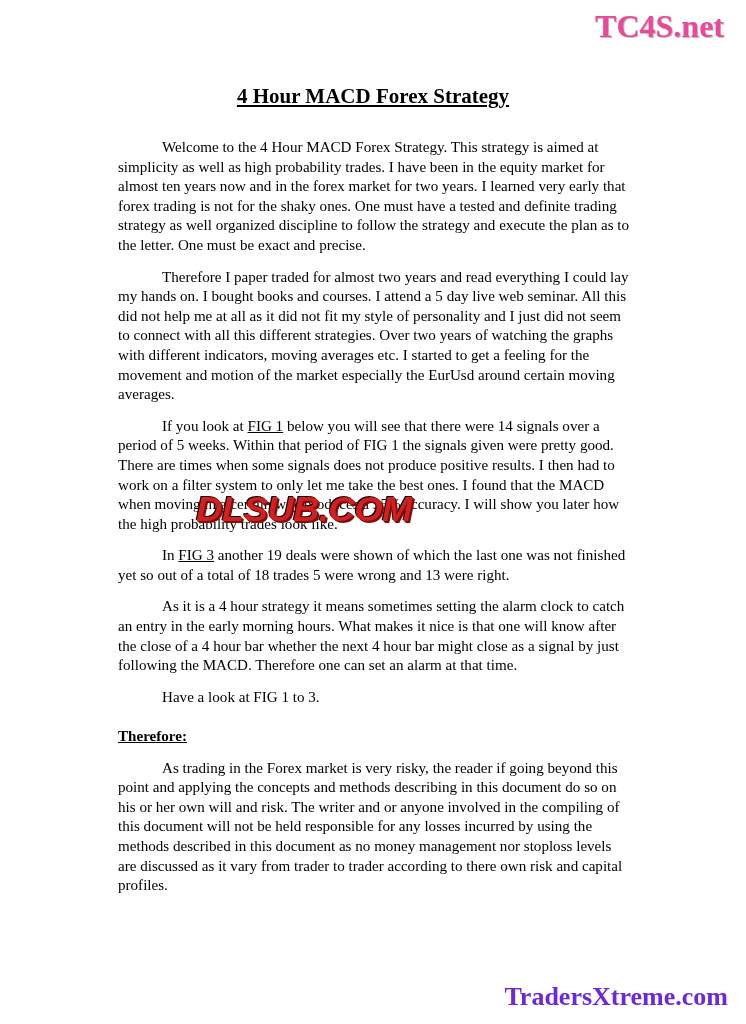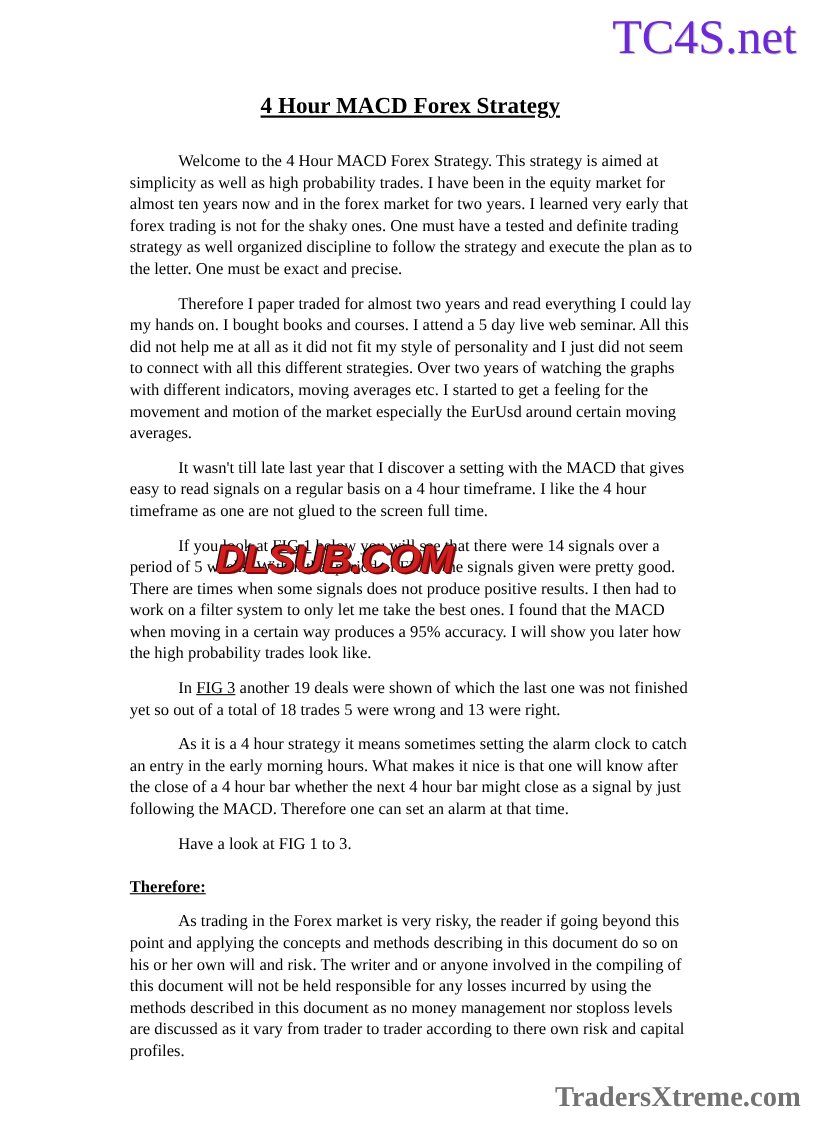--- a/index.html
+++ b/index.html
@@ -19,23 +19,23 @@
     position: relative;
     width: 746px;
     height: 1024px;
     box-sizing: border-box;
   }
   .watermark-top {
     position: absolute;
     top: 8px;
     right: 22px;
     font-family: "Liberation Serif", serif;
-    font-size: 44px;
-    font-weight: normal;
-    color: #6d28d9;
+    font-size: 32px;
+    font-weight: bold;
+    color: #ec4899;
     letter-spacing: 0px;
     text-shadow: 1px 1px 0 #bfbfbf;
   }
   .doc-title {
     position: absolute;
     top: 84px;
     left: 0;
     width: 746px;
     text-align: center;
     font-size: 21px;
@@ -85,40 +85,39 @@
     transform: scaleX(1.04);
     transform-origin: left center;
   }
   .watermark-bottom {
     position: absolute;
     bottom: 12px;
     right: 18px;
     font-family: "Liberation Serif", serif;
     font-size: 26px;
     font-weight: bold;
-    color: #737373;
+    color: #6d28d9;
     text-shadow:
       1px 1px 0 #6d0f0c,
       2px 2px 1 #6d0f0c,
       -1px -1px 0 #3a0605;
   }
 </style>
 </head>
 <body>
 
 <div class="page">
 
   <div class="watermark-top">TC4S.net</div>
 
   <div class="doc-title">4 Hour MACD Forex Strategy</div>
 
   <div class="body-text">
     <p>Welcome to the 4 Hour MACD Forex Strategy. This strategy is aimed at simplicity as well as high probability trades. I have been in the equity market for almost ten years now and in the forex market for two years. I learned very early that forex trading is not for the shaky ones. One must have a tested and definite trading strategy as well organized discipline to follow the strategy and execute the plan as to the letter. One must be exact and precise.</p>
     <p>Therefore I paper traded for almost two years and read everything I could lay my hands on. I bought books and courses. I attend a 5 day live web seminar. All this did not help me at all as it did not fit my style of personality and I just did not seem to connect with all this different strategies. Over two years of watching the graphs with different indicators, moving averages etc. I started to get a feeling for the movement and motion of the market especially the EurUsd around certain moving averages.</p>
-    <p>It wasn't till late last year that I discover a setting with the MACD that gives easy to read  signals on a regular basis on a 4 hour timeframe. I like the 4 hour timeframe as one are not glued to the screen full time.</p>
     <p>
       <span>If you look at </span><span class="bu">FIG 1</span><span> below you will see that there were 14 signals over a period of 5 weeks. Within that period of FIG 1 the signals given were pretty good. There are times when some signals does not produce positive results. I then had to work on a filter system to only let me take the best ones. I found that the MACD when moving in a certain way produces a 95% accuracy. I will show you later how the high probability trades look like.</span>
     </p>
     <p>
       <span>In </span><span class="bu">FIG 3</span><span> another 19 deals were shown of which the last one was not finished yet so out of a total of 18 trades 5 were wrong and 13 were right.</span>
     </p>
     <p>As it is a 4 hour strategy it means sometimes setting the alarm clock to catch an entry in the early morning hours. What makes it nice is that one will know after the close of a 4 hour bar whether the next 4 hour bar might close as a signal by just following the MACD. Therefore one can set an alarm at that time.</p>
     <p>Have a look at FIG 1 to 3.</p>
 
     <p class="noindent spacer-before"><span class="disclaim-head">Therefore:</span></p>

